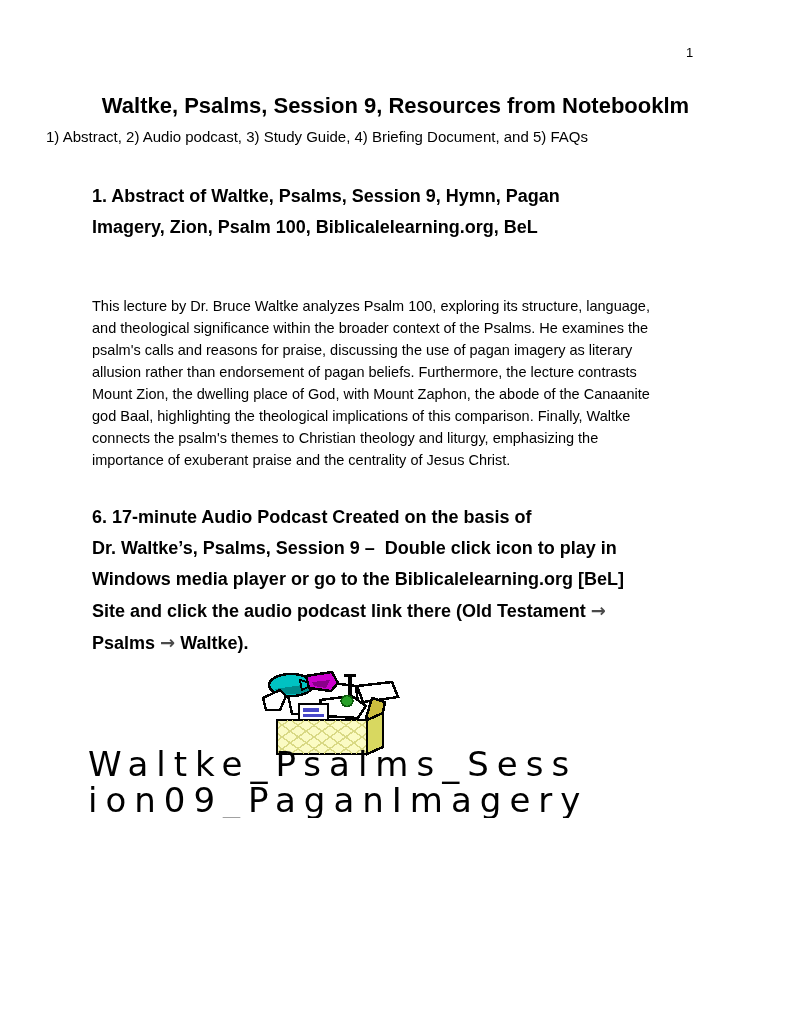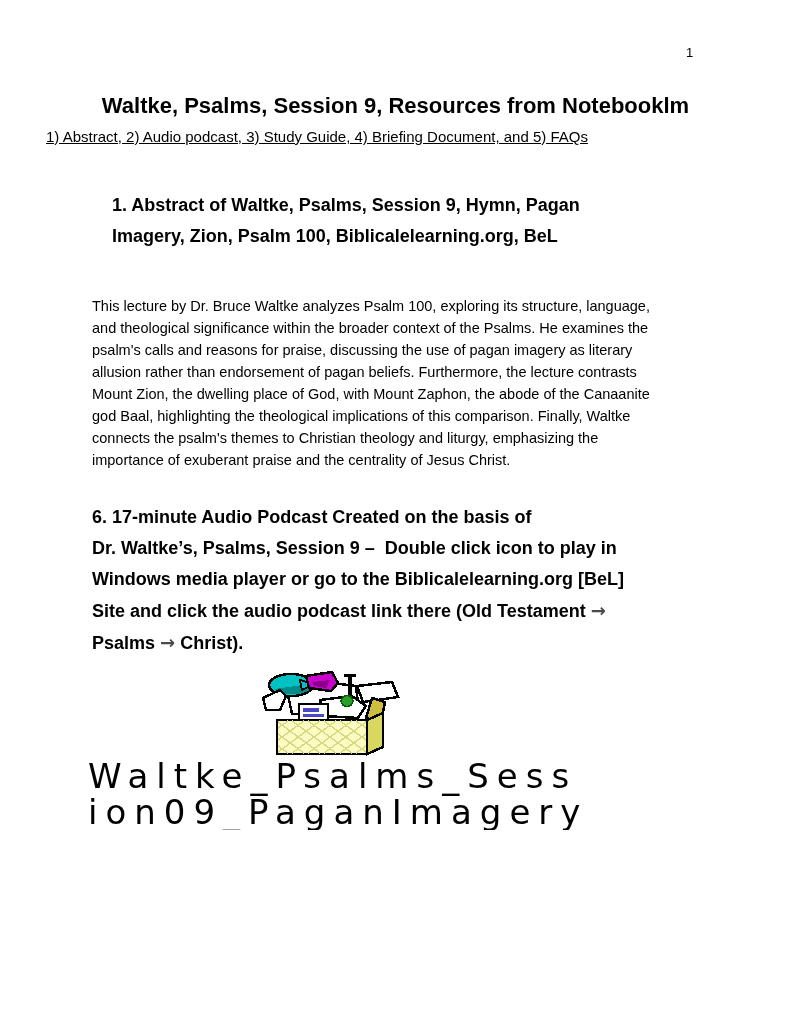--- a/index.html
+++ b/index.html
@@ -20,31 +20,30 @@
   .doc-title {
     left: 0; top: 93px; width: 791px;
     text-align: center;
     font-size: 22px;
     font-weight: 700;
   }
   .doc-subtitle {
     left: 0; top: 128px; width: 634px;
     text-align: center;
     font-size: 15px;
-    text-decoration: underline;
   }
   .section-heading {
     left: 92px;
     width: 660px;
     font-size: 18px;
     font-weight: 700;
     line-height: 31px;
     white-space: pre-wrap;
   }
-  .h-abstract { top: 190px; margin-left: 20px; }
+  .h-abstract { top: 181px; }
   .h-podcast  { top: 502px; }
   .body-text {
     left: 92px; top: 295px;
     width: 660px;
     font-size: 14.5px;
     line-height: 22px;
     white-space: pre-wrap;
   }
   .arrow-glyph {
     color: #4a4a4a;
@@ -56,21 +55,21 @@
     width: 520px; height: 180px;
   }
   .zip-icon {
     position: absolute;
     left: 174px; top: 0;
     width: 143px; height: 90px;
     cursor: pointer;
   }
   .attachment-filename {
     position: absolute;
-    left: 0; top: 88px;
+    left: 0; top: 76px;
     width: 492px;
     overflow: hidden;
     font-family: "DejaVu Sans", sans-serif;
     font-size: 34px;
     line-height: 36px;
     letter-spacing: 8px;
     white-space: pre;
     color: #000000;
   }
 </style>
@@ -94,21 +93,21 @@
 allusion rather than endorsement of pagan beliefs. Furthermore, the lecture contrasts
 Mount Zion, the dwelling place of God, with Mount Zaphon, the abode of the Canaanite
 god Baal, highlighting the theological implications of this comparison. Finally, Waltke
 connects the psalm's themes to Christian theology and liturgy, emphasizing the
 importance of exuberant praise and the centrality of Jesus Christ.</div>
 
   <div class="abs section-heading h-podcast"><span>6. 17-minute Audio Podcast Created on the basis of
 Dr. Waltke’s, Psalms, Session 9 –  Double click icon to play in
 Windows media player or go to the Biblicalelearning.org [BeL]
 Site and click the audio podcast link there (Old Testament </span><span class="arrow-glyph">→</span><span>
-Psalms </span><span class="arrow-glyph">→</span><span> Christ).</span></div>
+Psalms </span><span class="arrow-glyph">→</span><span> Waltke).</span></div>
 
   <div class="abs attachment">
 
     <svg class="zip-icon" viewBox="0 0 143 90" shape-rendering="crispEdges">
 
       <g>
         <polygon points="25,20 62,12 94,16 97,42 30,44" stroke-width="2.5" stroke="#000" fill="#FFFFFF"></polygon>
         <polygon points="95,16 130,12 136,27 101,32" stroke-width="2.5" stroke="#000" fill="#FFFFFF"></polygon>
         <polygon points="58,30 90,26 104,36 96,48 62,46" stroke-width="2.5" stroke="#000" fill="#FFFFFF"></polygon>
       </g>

